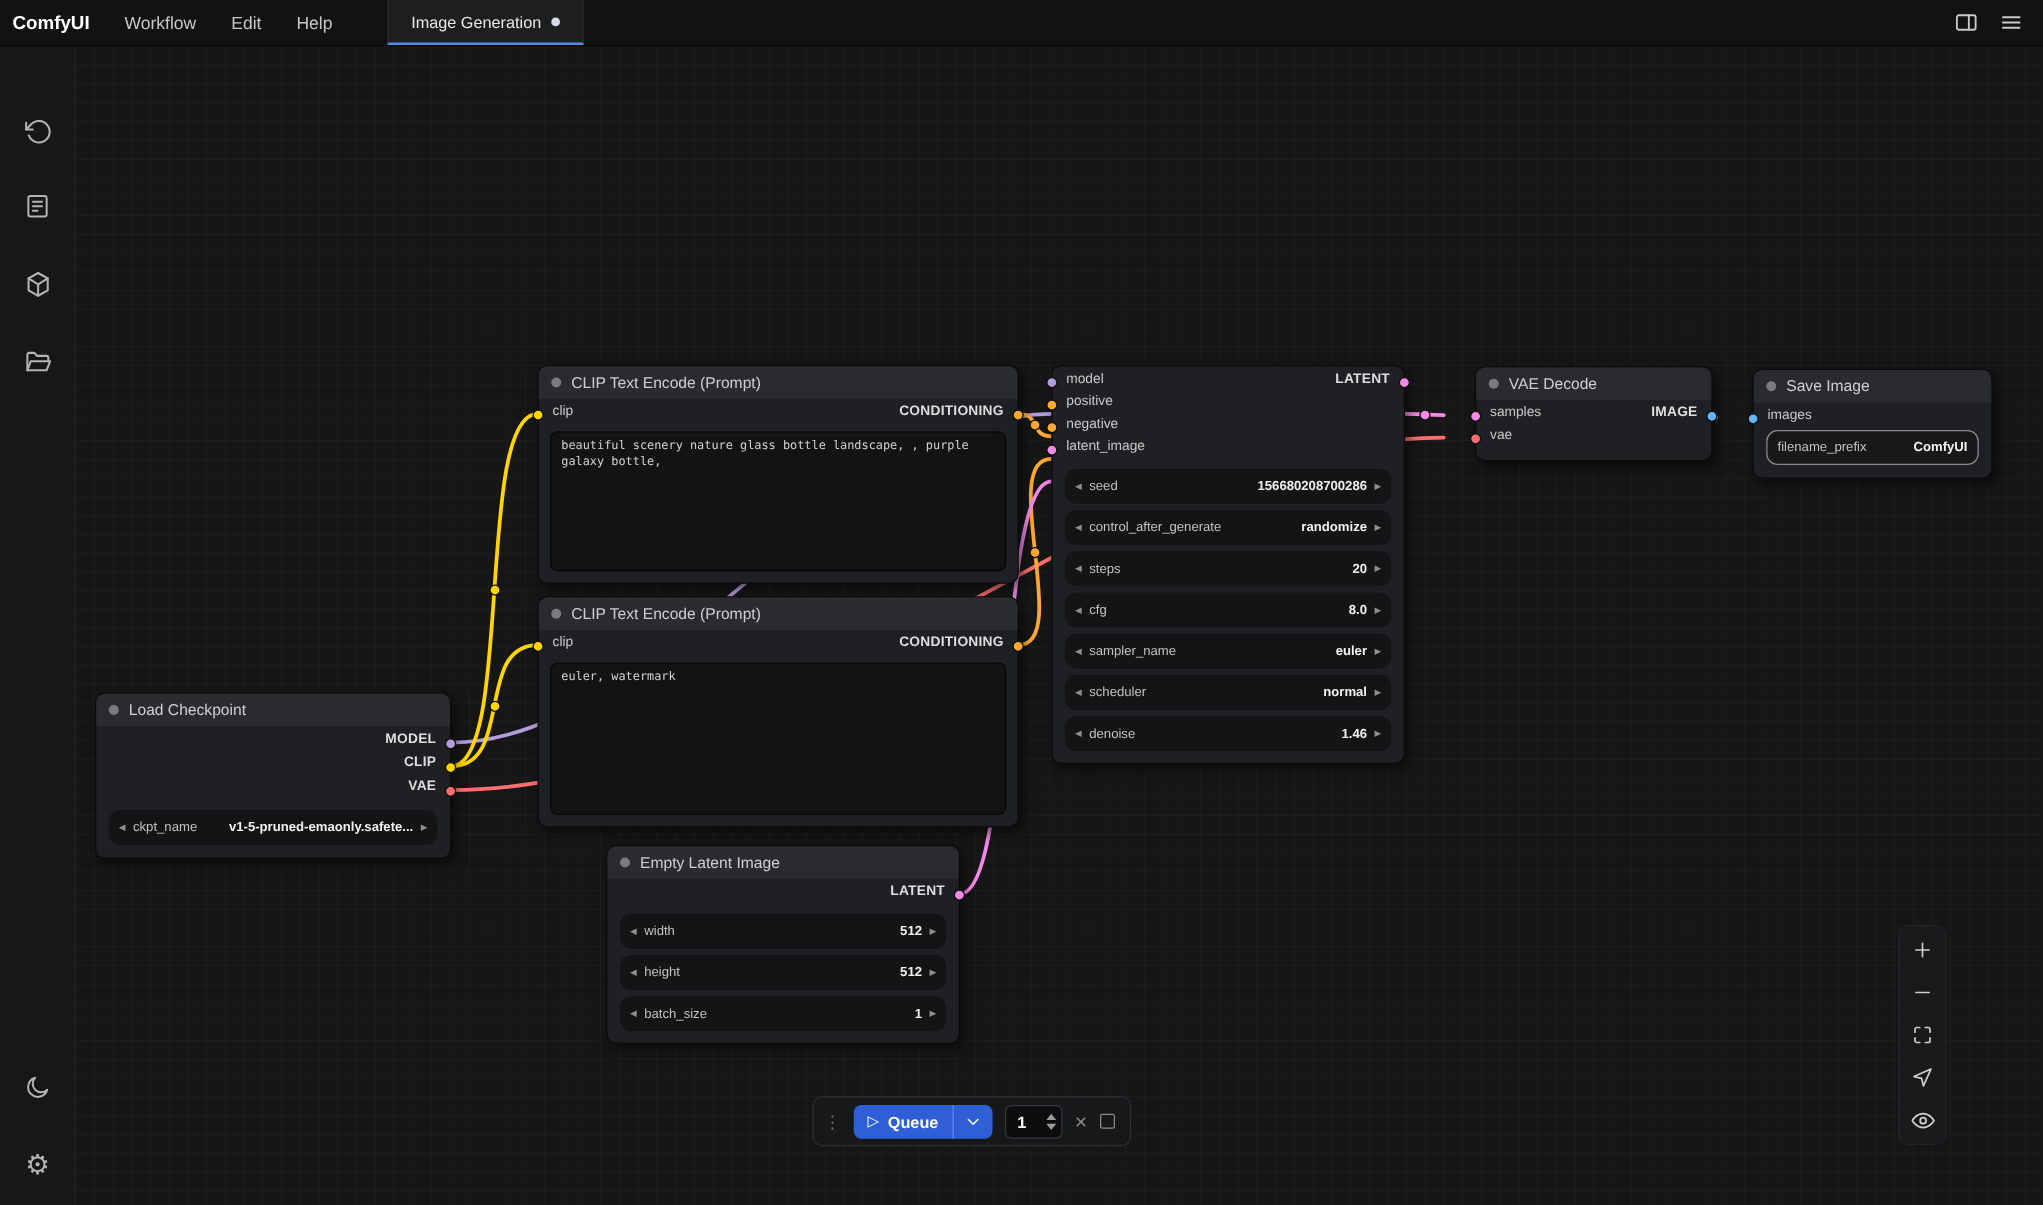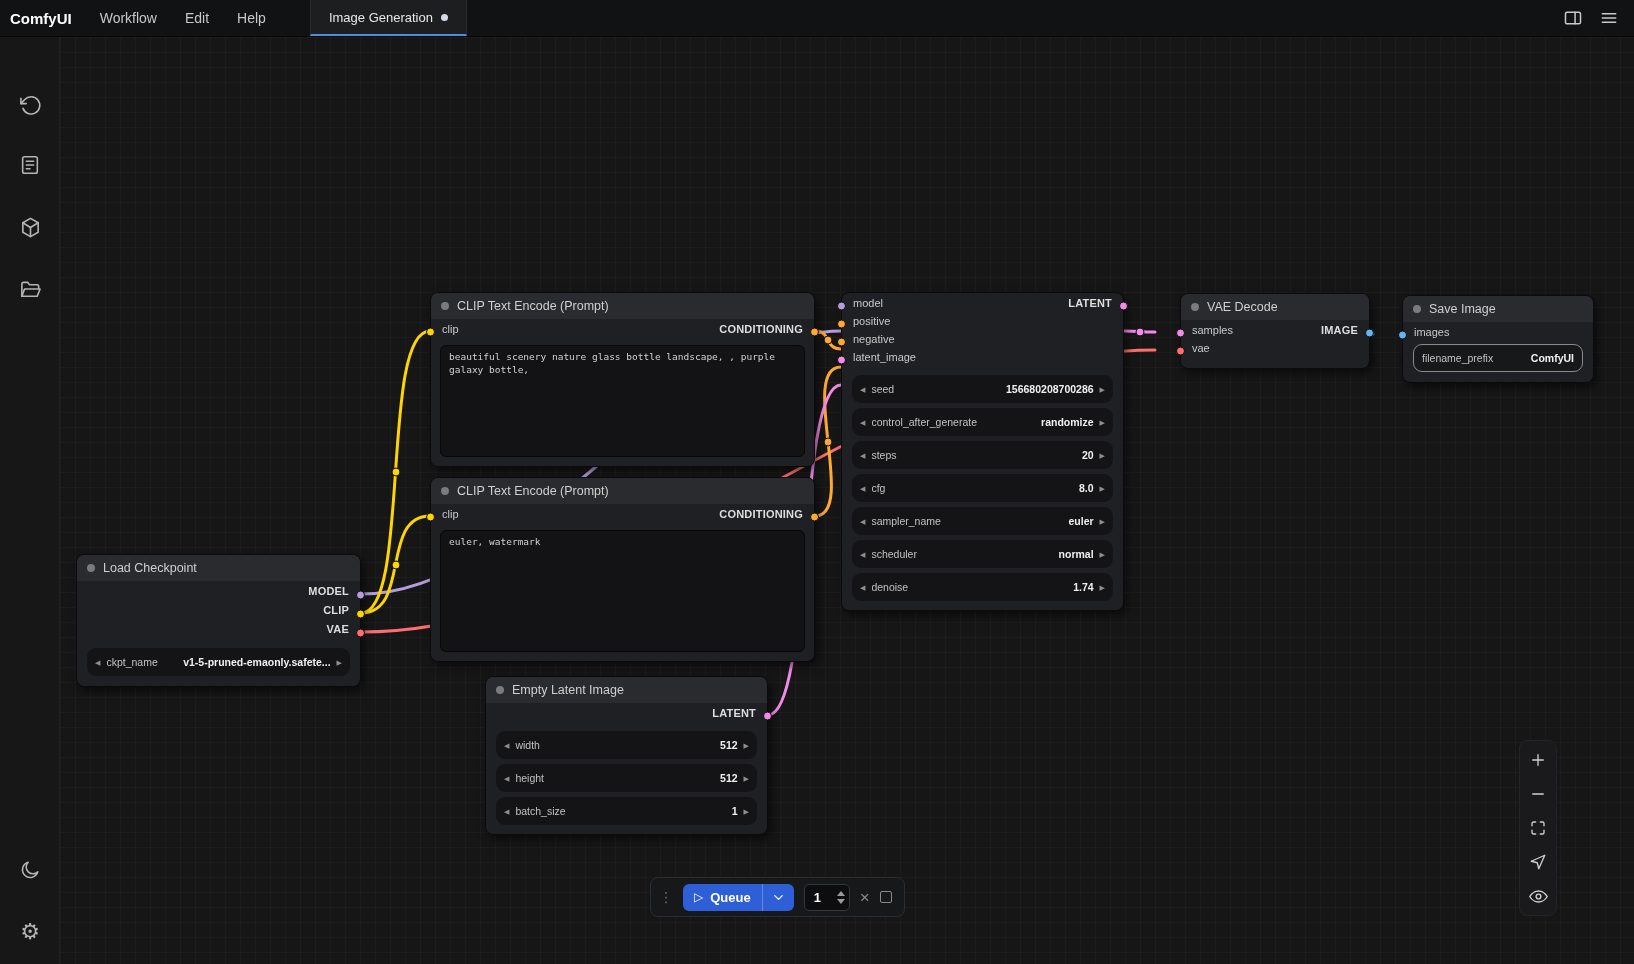--- a/index.html
+++ b/index.html
@@ -338,21 +338,21 @@
   </div>
   <div class="widget">
     <span class="arrow">◀</span>
     <span class="wname">scheduler</span>
     <span class="wvalue">normal</span>
     <span class="arrow">▶</span>
   </div>
   <div class="widget">
     <span class="arrow">◀</span>
     <span class="wname">denoise</span>
-    <span class="wvalue">1.74</span>
+    <span class="wvalue">1.46</span>
     <span class="arrow">▶</span>
   </div>
   <div style="height:4px"></div>
 </div>
 
 <div class="node" style="left:1180px;top:293px;width:190px">
   <div class="node-header">
     <span class="collapse-dot"></span>
     <span class="node-title">VAE Decode</span>
   </div>

